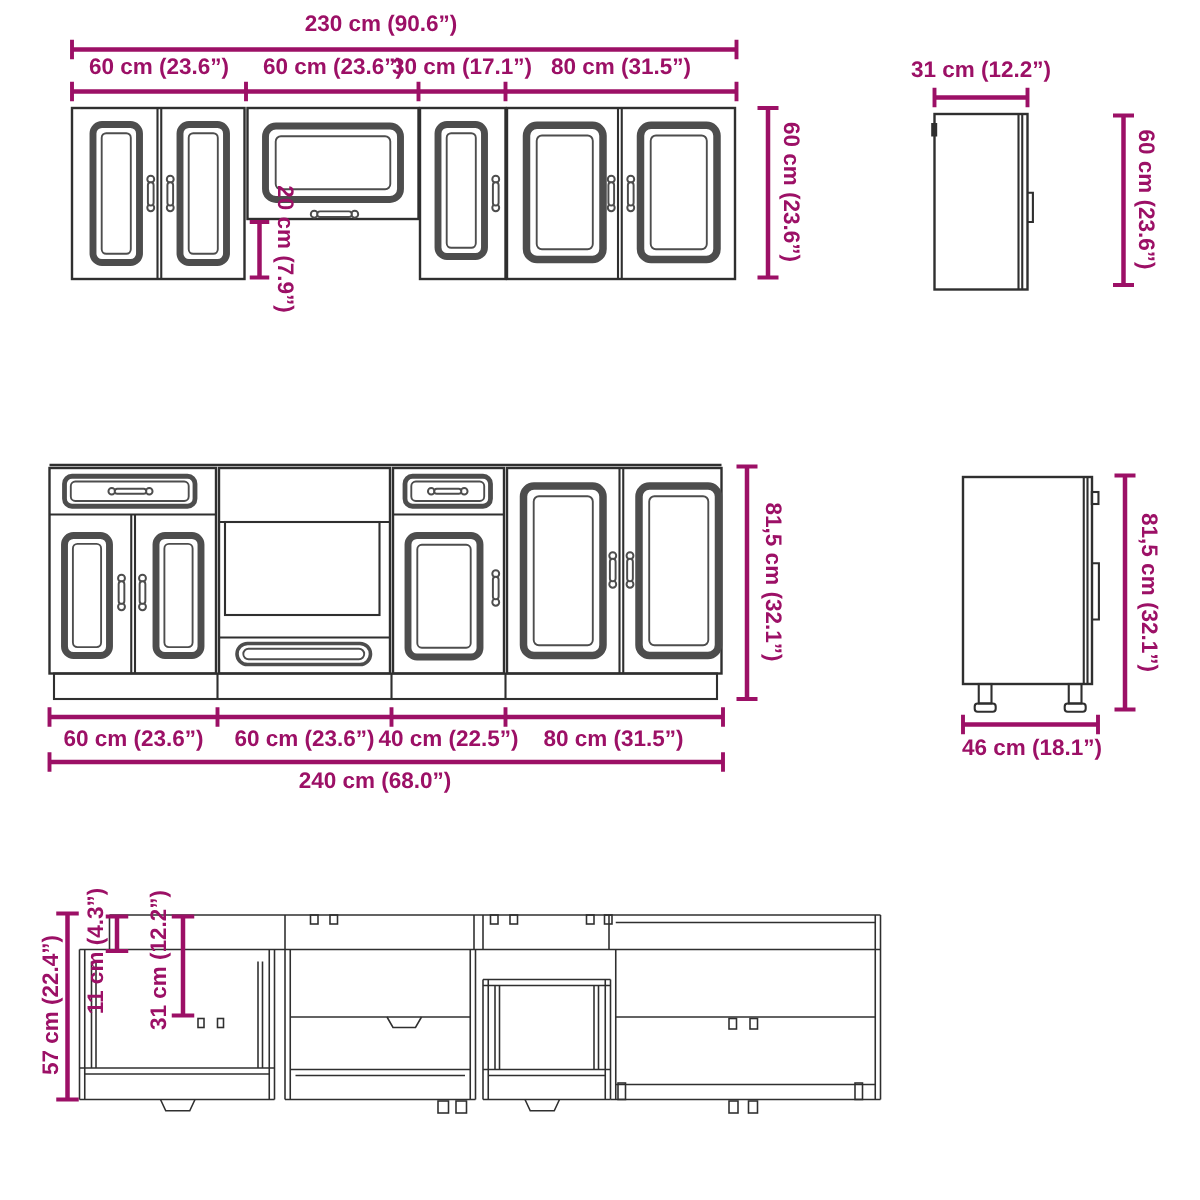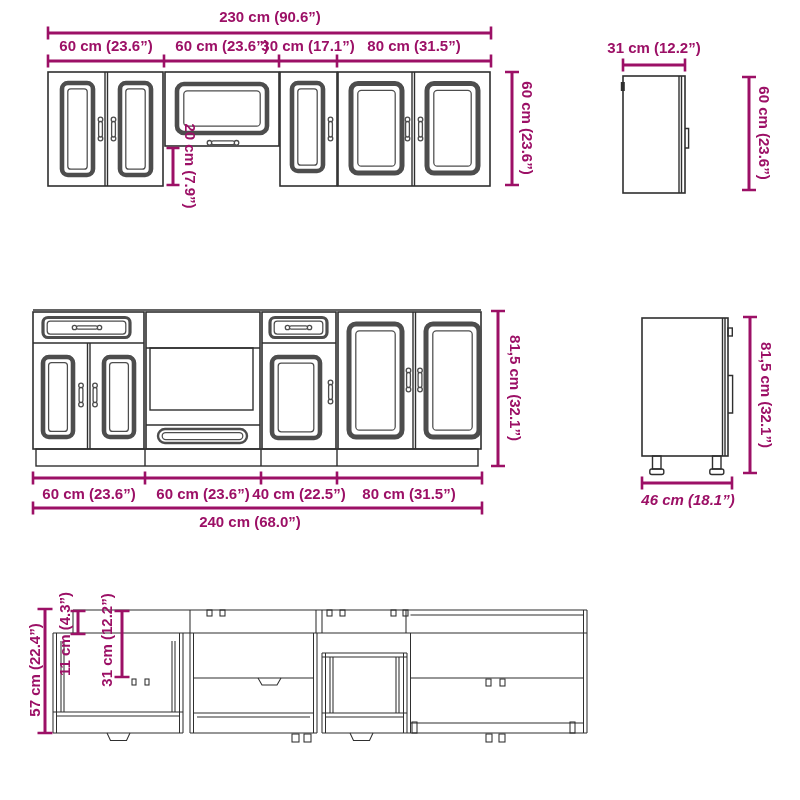--- a/index.html
+++ b/index.html
@@ -298,38 +298,38 @@
     <path class="dc" d="M37.5,609 H52.5 M37.5,733 H52.5"></path>
 
     <path class="dl" d="M78,611 V634"></path>
     <path class="dc" d="M70.5,611 H85.5 M70.5,634 H85.5"></path>
 
     <path class="dl" d="M122,611 V677"></path>
     <path class="dc" d="M114.5,611 H129.5 M114.5,677 H129.5"></path>
   </g>
 </svg>
 
-<div class="dim-label" style="left:270px;top:16px;">230 cm (90.6”)</div>
+<div class="dim-label" style="left:254px;top:16px;">230 cm (90.6”)</div>
 <div class="dim-label" style="left:106px;top:45px;">60 cm (23.6”)</div>
 <div class="dim-label" style="left:222px;top:45px;">60 cm (23.6”)</div>
 <div class="dim-label" style="left:308px;top:45px;">30 cm (17.1”)</div>
 <div class="dim-label" style="left:414px;top:45px;">80 cm (31.5”)</div>
 <div class="dim-label r90" style="left:190px;top:166px;">20 cm (7.9”)</div>
 <div class="dim-label r90" style="left:527px;top:128px;">60 cm (23.6”)</div>
 
 <div class="dim-label" style="left:654px;top:47px;">31 cm (12.2”)</div>
 <div class="dim-label r90" style="left:764px;top:133px;">60 cm (23.6”)</div>
 
 <div class="dim-label" style="left:89px;top:493px;">60 cm (23.6”)</div>
 <div class="dim-label" style="left:203px;top:493px;">60 cm (23.6”)</div>
 <div class="dim-label" style="left:299px;top:493px;">40 cm (22.5”)</div>
 <div class="dim-label" style="left:409px;top:493px;">80 cm (31.5”)</div>
 <div class="dim-label" style="left:250px;top:521px;">240 cm (68.0”)</div>
 <div class="dim-label r90" style="left:515px;top:388px;">81,5 cm (32.1”)</div>
 
-<div class="dim-label" style="left:688px;top:499px;font-style:italic;">46 cm (18.1”)</div>
+<div class="dim-label" style="left:688px;top:499px;">46 cm (18.1”)</div>
 <div class="dim-label r90" style="left:766px;top:395px;">81,5 cm (32.1”)</div>
 
 <div class="dim-label rm90" style="left:34px;top:670px;">57 cm (22.4”)</div>
 <div class="dim-label rm90" style="left:64px;top:634px;">11 cm (4.3”)</div>
 <div class="dim-label rm90" style="left:106px;top:640px;">31 cm (12.2”)</div>
 
 </div>
 
 </body></html>

